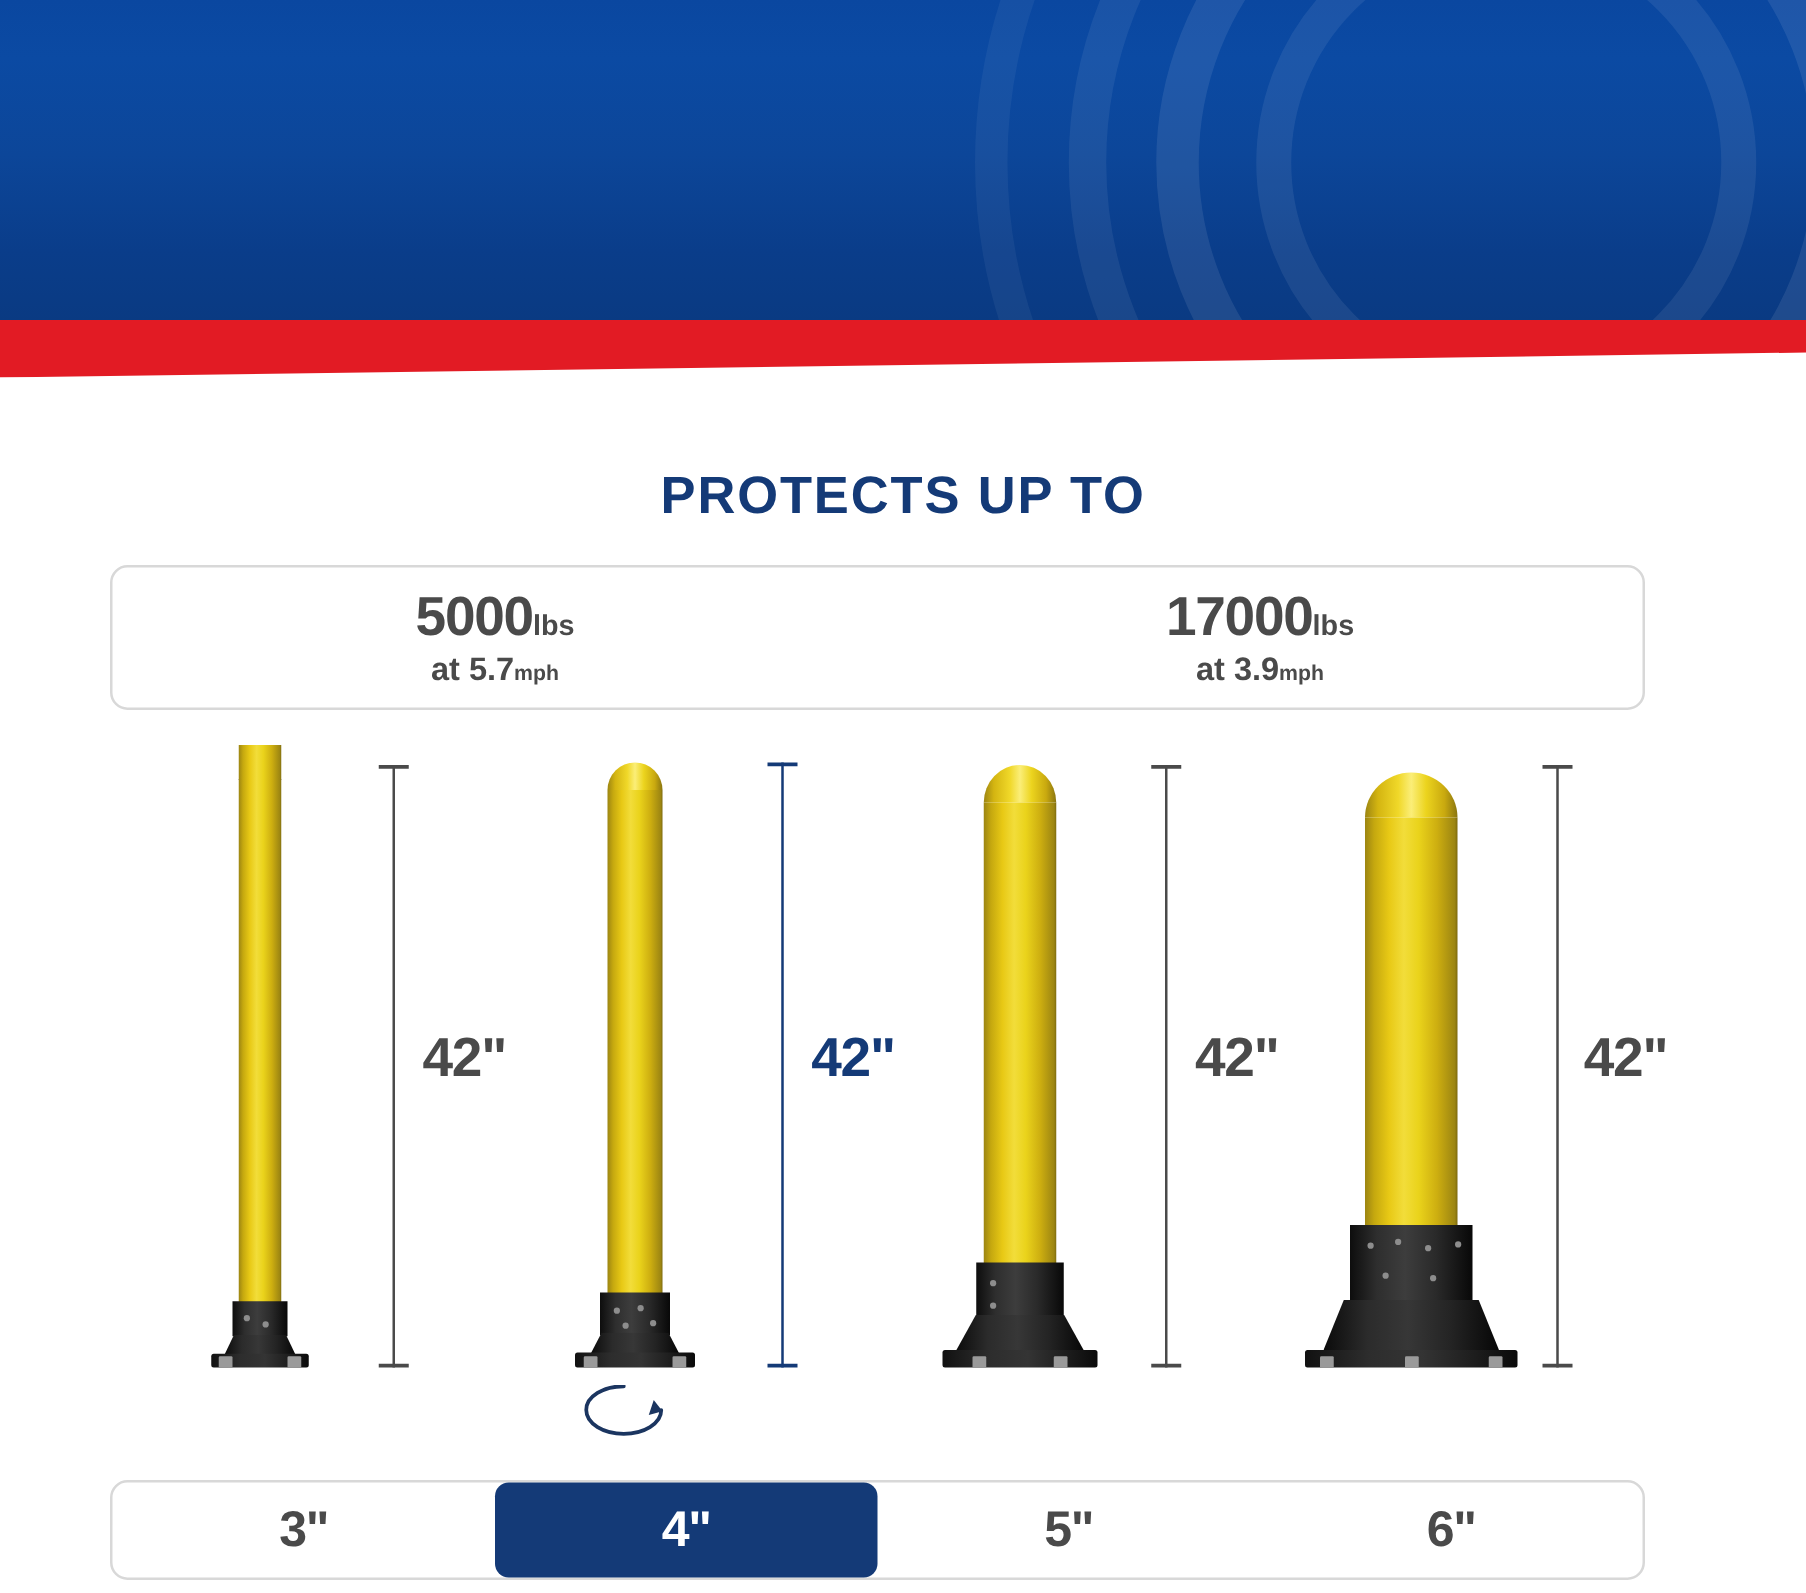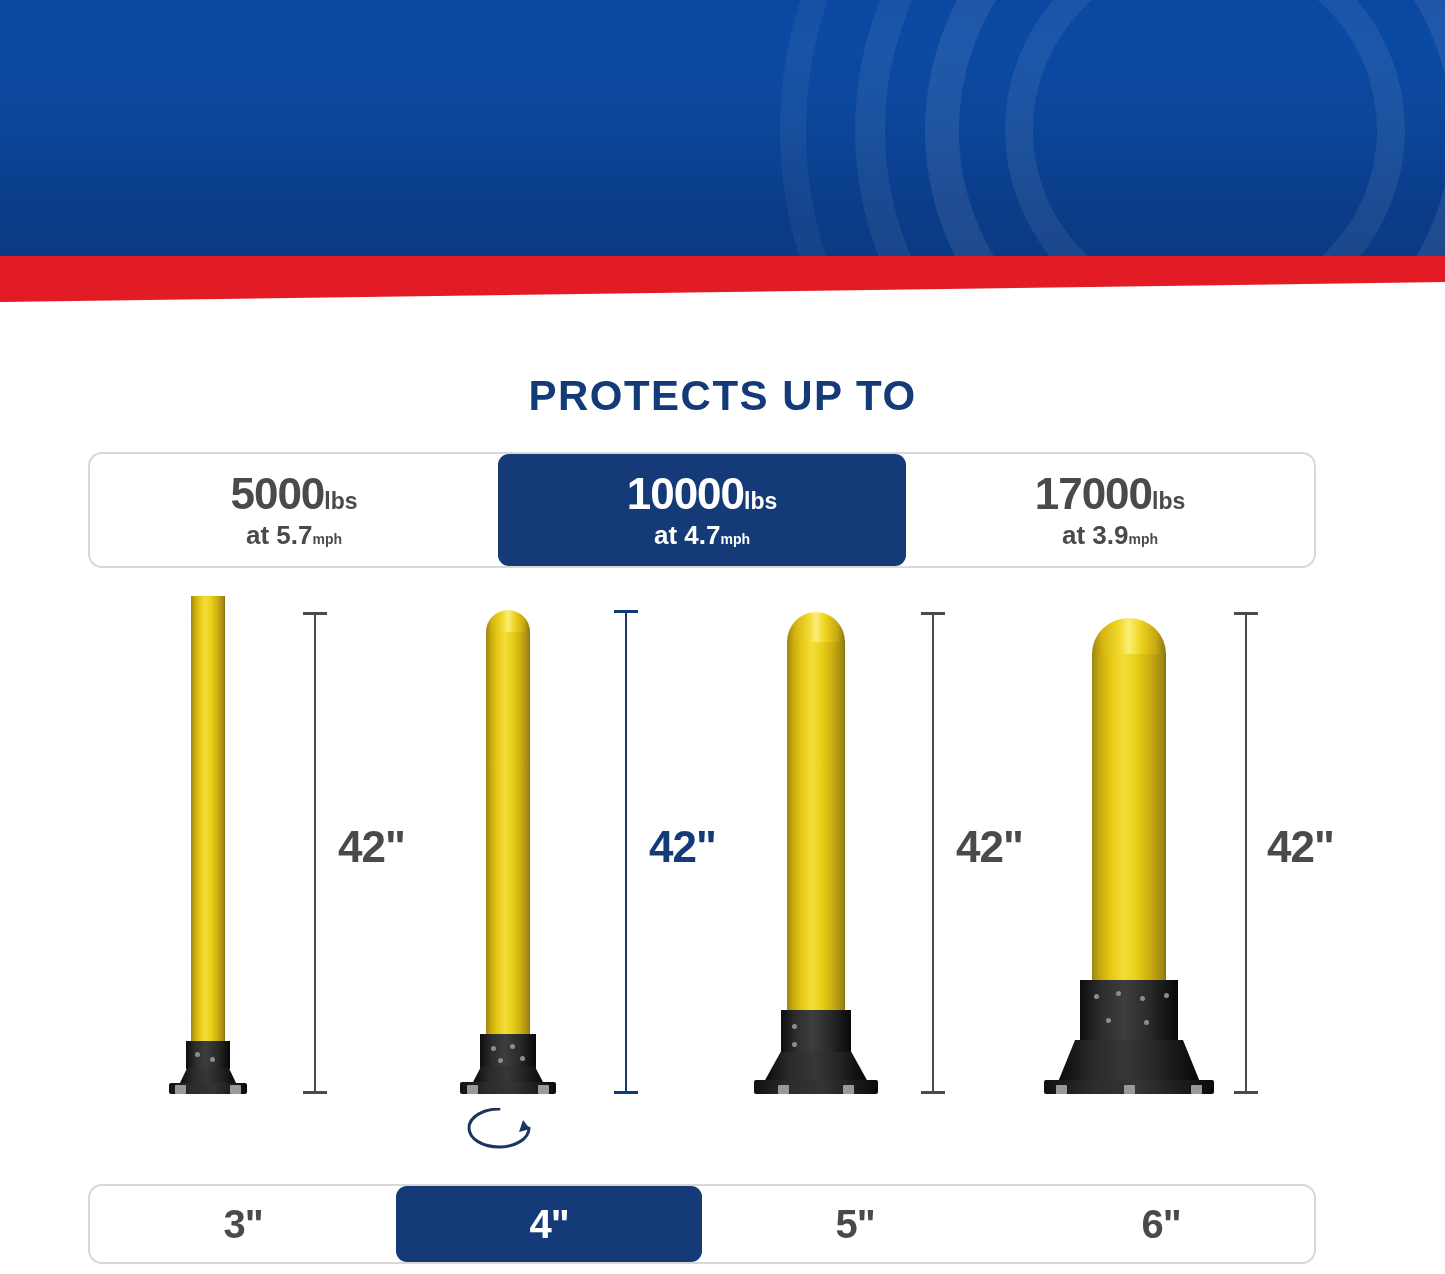--- a/index.html
+++ b/index.html
@@ -63,21 +63,21 @@
     border-radius:11px;
     position:relative;
   }
   .sel-cell.active { background:#143a77; }
 
   
   .weight-bar { left:88px; top:452px; width:1228px; height:116px; }
   .w-main { font-size:44px; font-weight:bold; color:#4a4a4a; letter-spacing:-1px; line-height:1; white-space:nowrap; }
   .w-main .unit { font-size:23px; font-weight:bold; letter-spacing:0; }
   .w-sub { font-size:26px; font-weight:bold; color:#4a4a4a; margin-top:6px; line-height:1; white-space:nowrap; }
-  .w-sub .unit { font-size:14px; font-weight:bold; }
+  .w-sub .unit { font-size:17px; font-weight:bold; }
   .sel-cell.active .w-main,
   .sel-cell.active .w-sub { color:#ffffff; }
 
   
   .dia-bar { left:88px; top:1184px; width:1228px; height:80px; }
   .d-label { font-size:40px; font-weight:bold; color:#4a4a4a; letter-spacing:-1px; line-height:1; }
   .sel-cell.active .d-label { color:#ffffff; }
 
   
   .products {
@@ -178,28 +178,20 @@
 
   <div class="sel-cell">
     <div class="w-main">
       <span>5000</span><span class="unit">lbs</span>
     </div>
     <div class="w-sub">
       <span>at 5.7</span><span class="unit">mph</span>
     </div>
   </div>
 
-  <div class="sel-cell active">
-    <div class="w-main">
-      <span>10000</span><span class="unit">lbs</span>
-    </div>
-    <div class="w-sub">
-      <span>at 4.7</span><span class="unit">mph</span>
-    </div>
-  </div>
 
   <div class="sel-cell">
     <div class="w-main">
       <span>17000</span><span class="unit">lbs</span>
     </div>
     <div class="w-sub">
       <span>at 3.9</span><span class="unit">mph</span>
     </div>
   </div>
 

